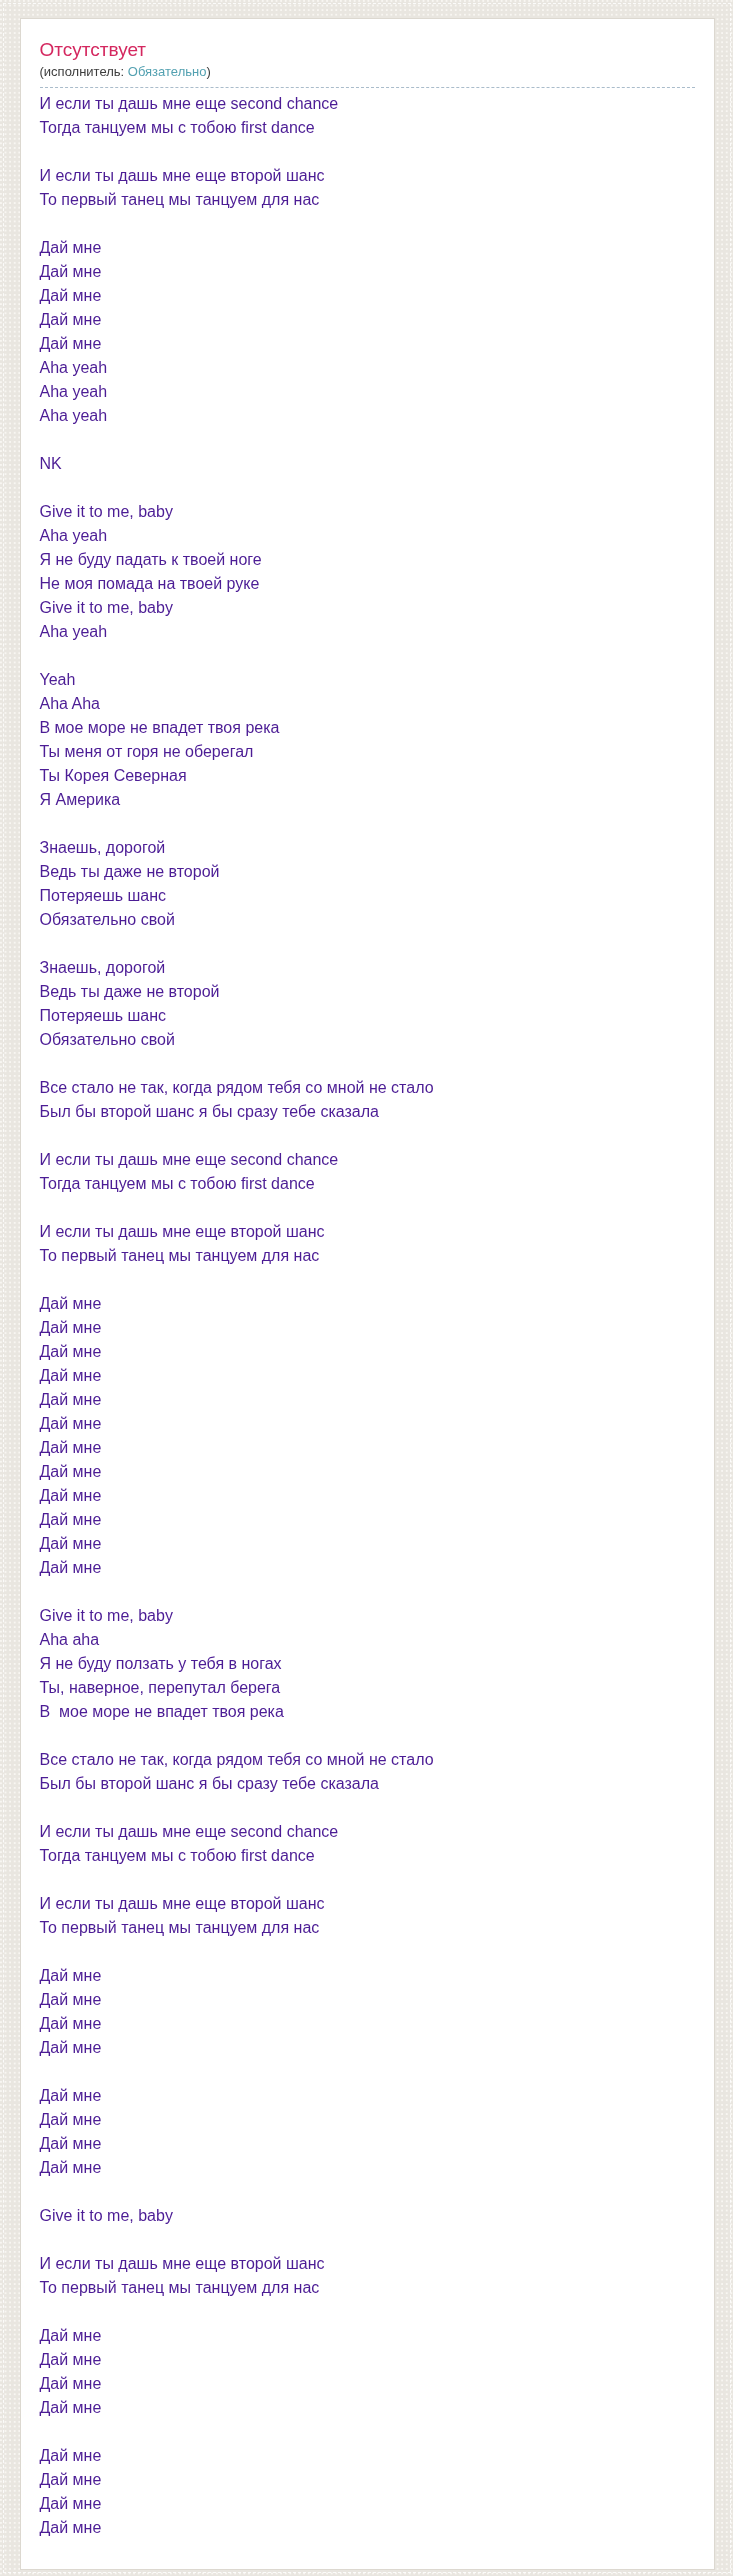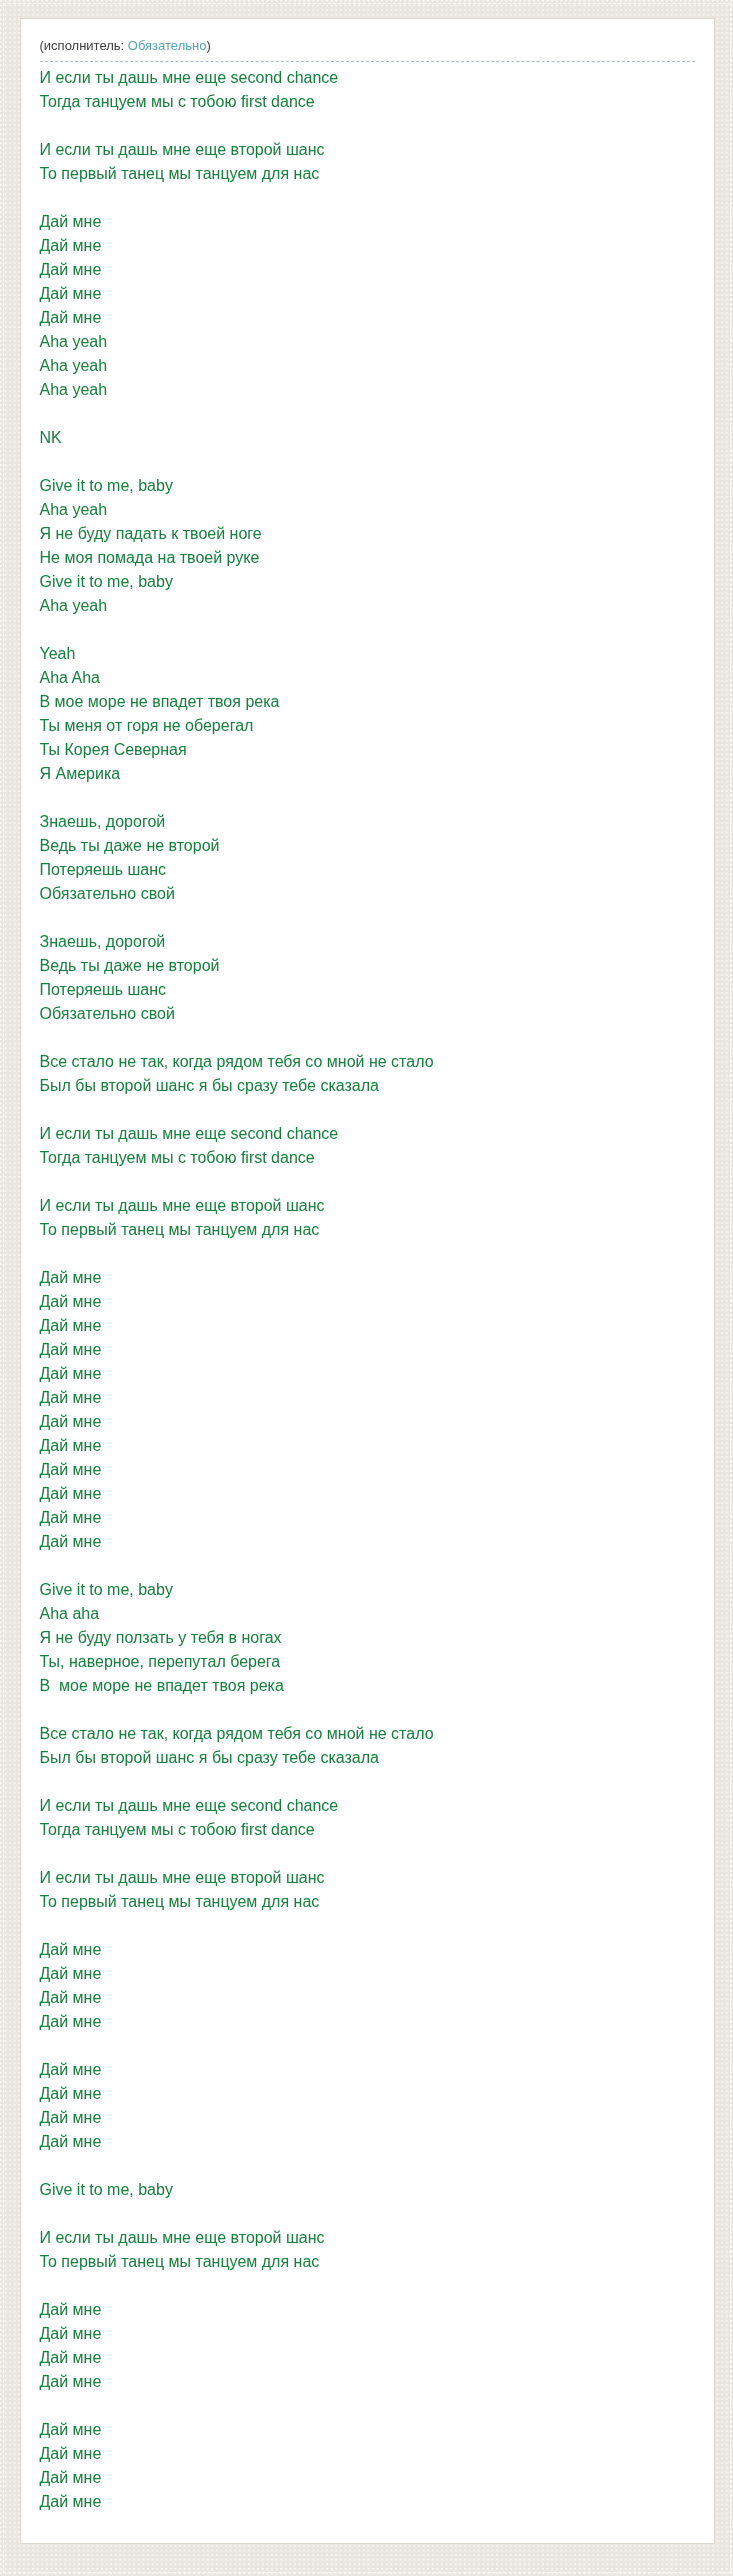--- a/index.html
+++ b/index.html
@@ -49,31 +49,32 @@
   }
   .artist-link {
     color: #53a1b1;
     text-decoration: none;
     cursor: pointer;
   }
   .lyrics {
     margin-top: 3.7px;
     font-size: 16px;
     line-height: 24px;
-    color: #15803d;
+    color: #4c1d95;
     white-space: pre-wrap;
   }
 </style>
 </head>
 <body>
 
 <div class="page-frame"></div>
 
 <div class="card">
   <div class="header">
+    <a class="title">Отсутствует</a>
     <div class="artist-line">
       <span>(исполнитель:</span>
       <a class="artist-link">Обязательно</a><span>)</span>
     </div>
   </div>
   <div class="lyrics" id="lyrics">И если ты дашь мне еще second chance
 Тогда танцуем мы с тобою first dance
 
 И если ты дашь мне еще второй шанс
 То первый танец мы танцуем для нас

